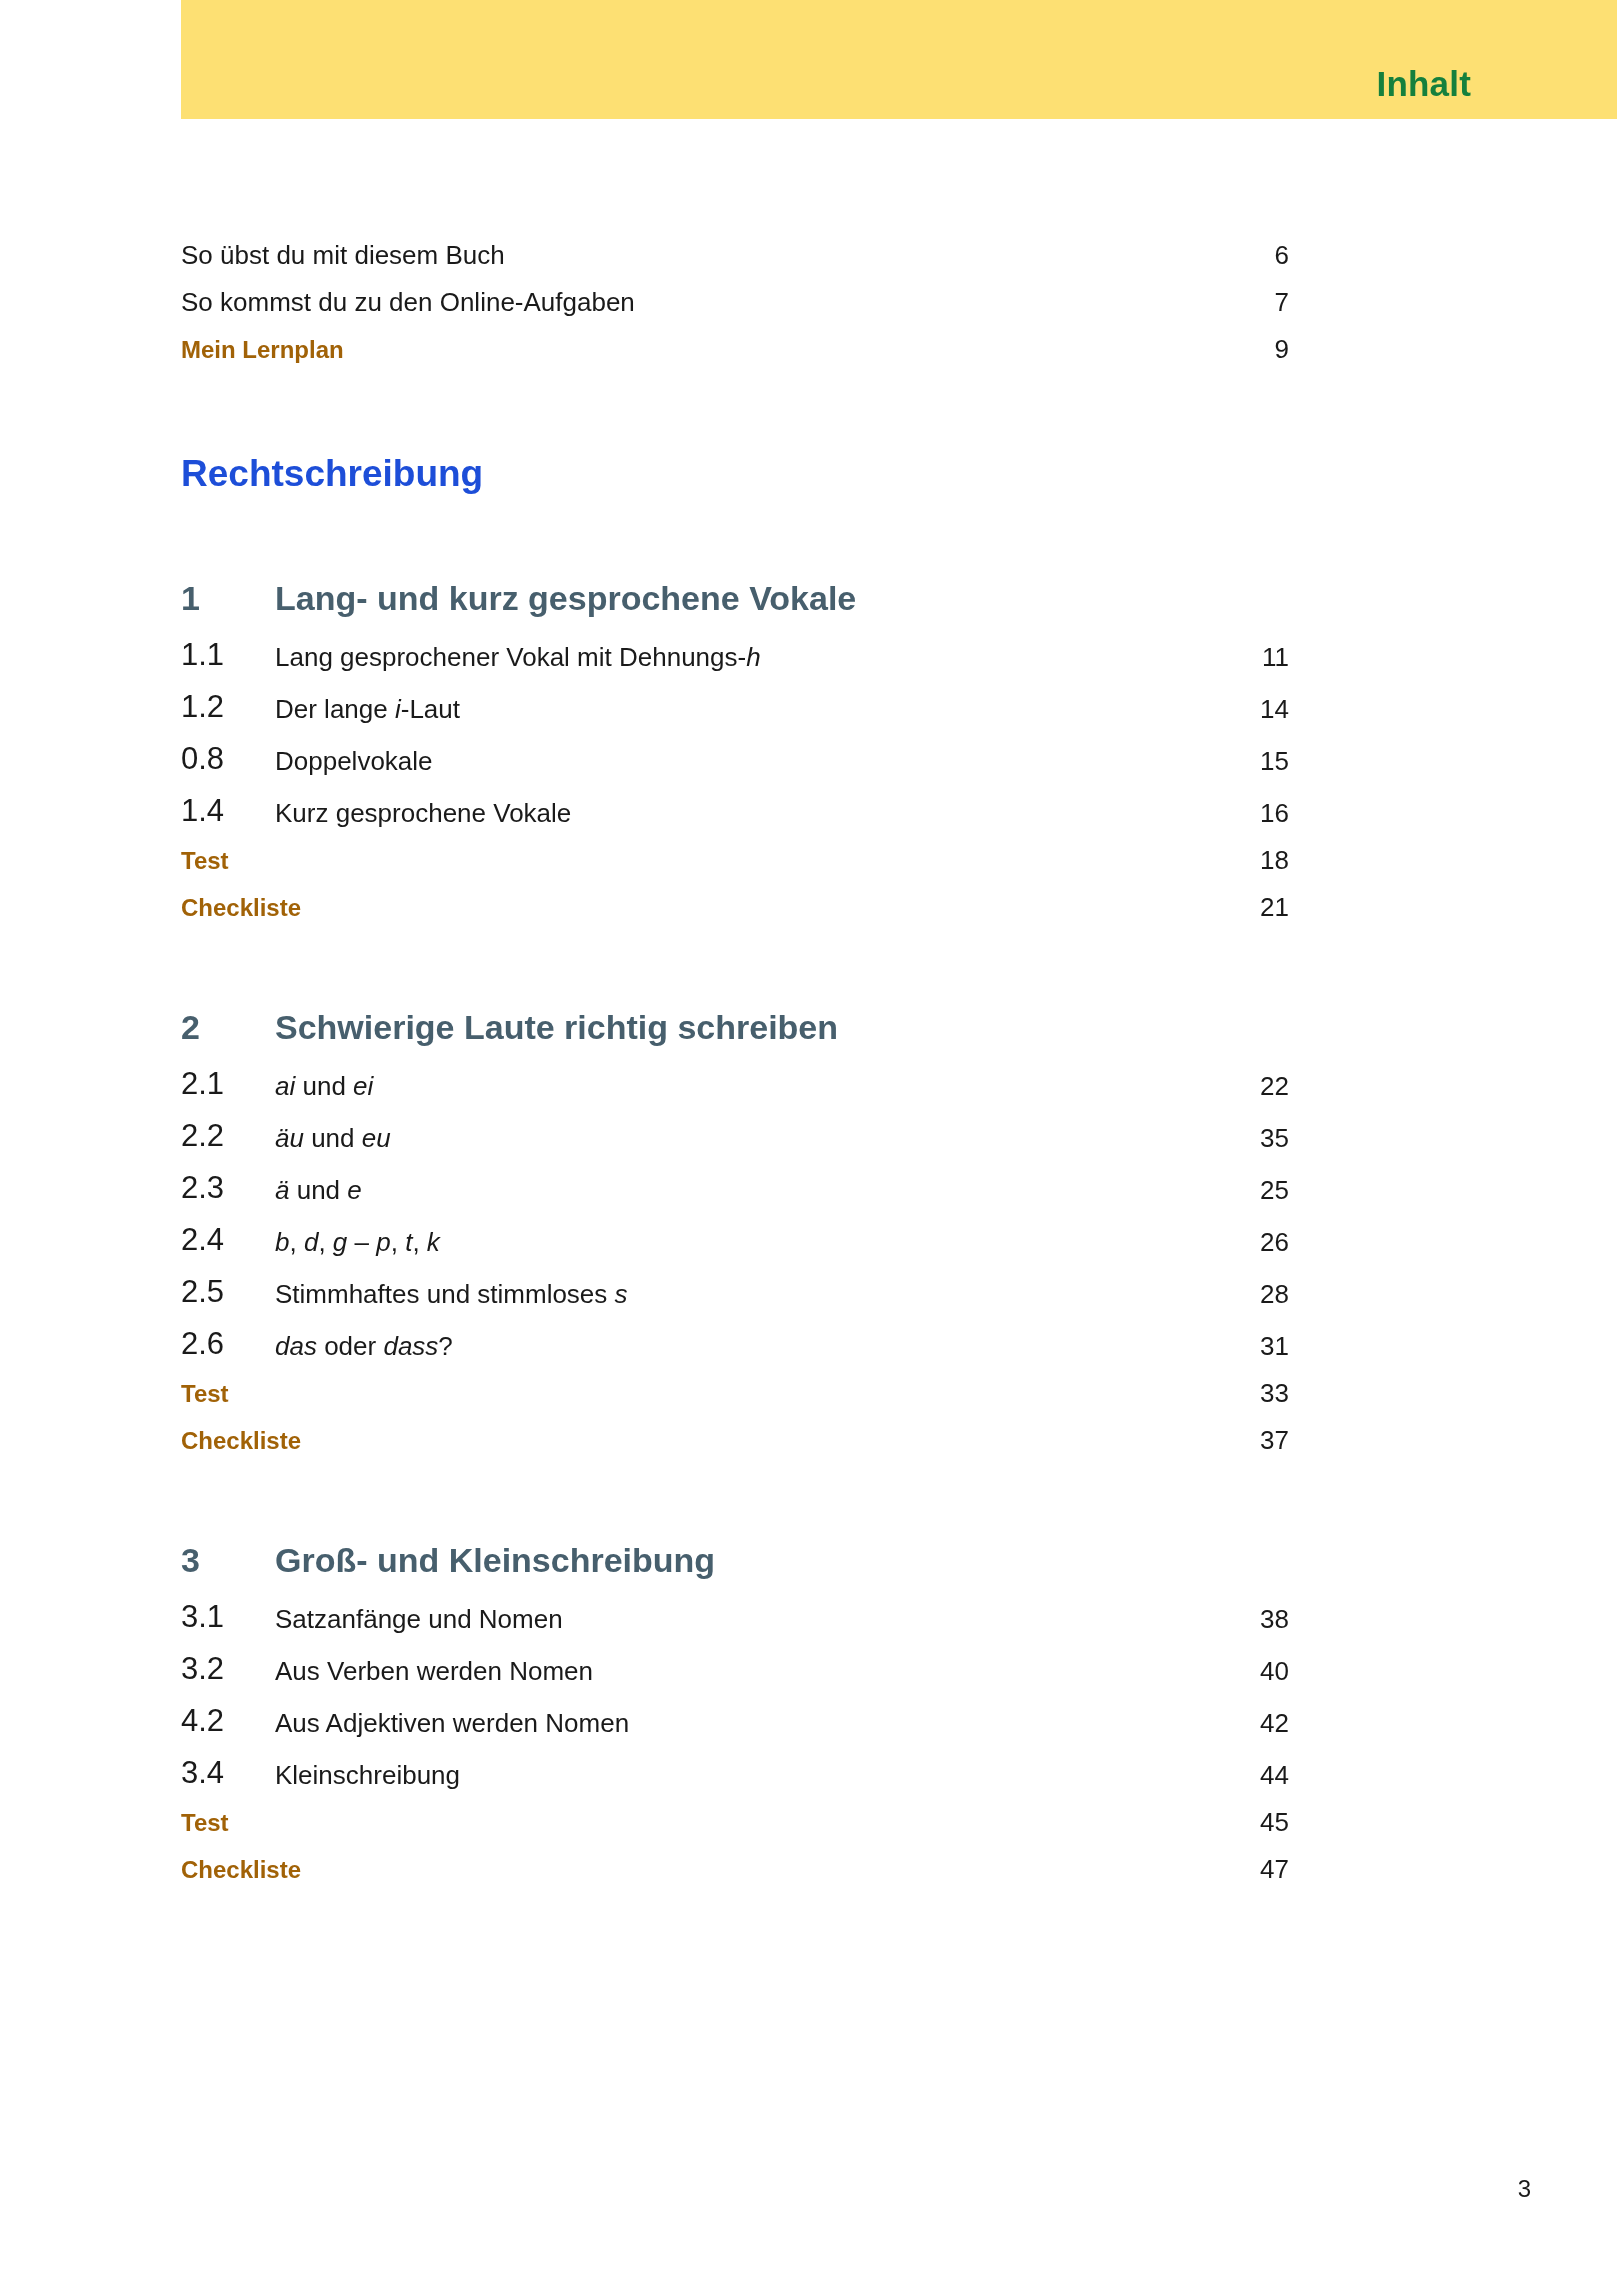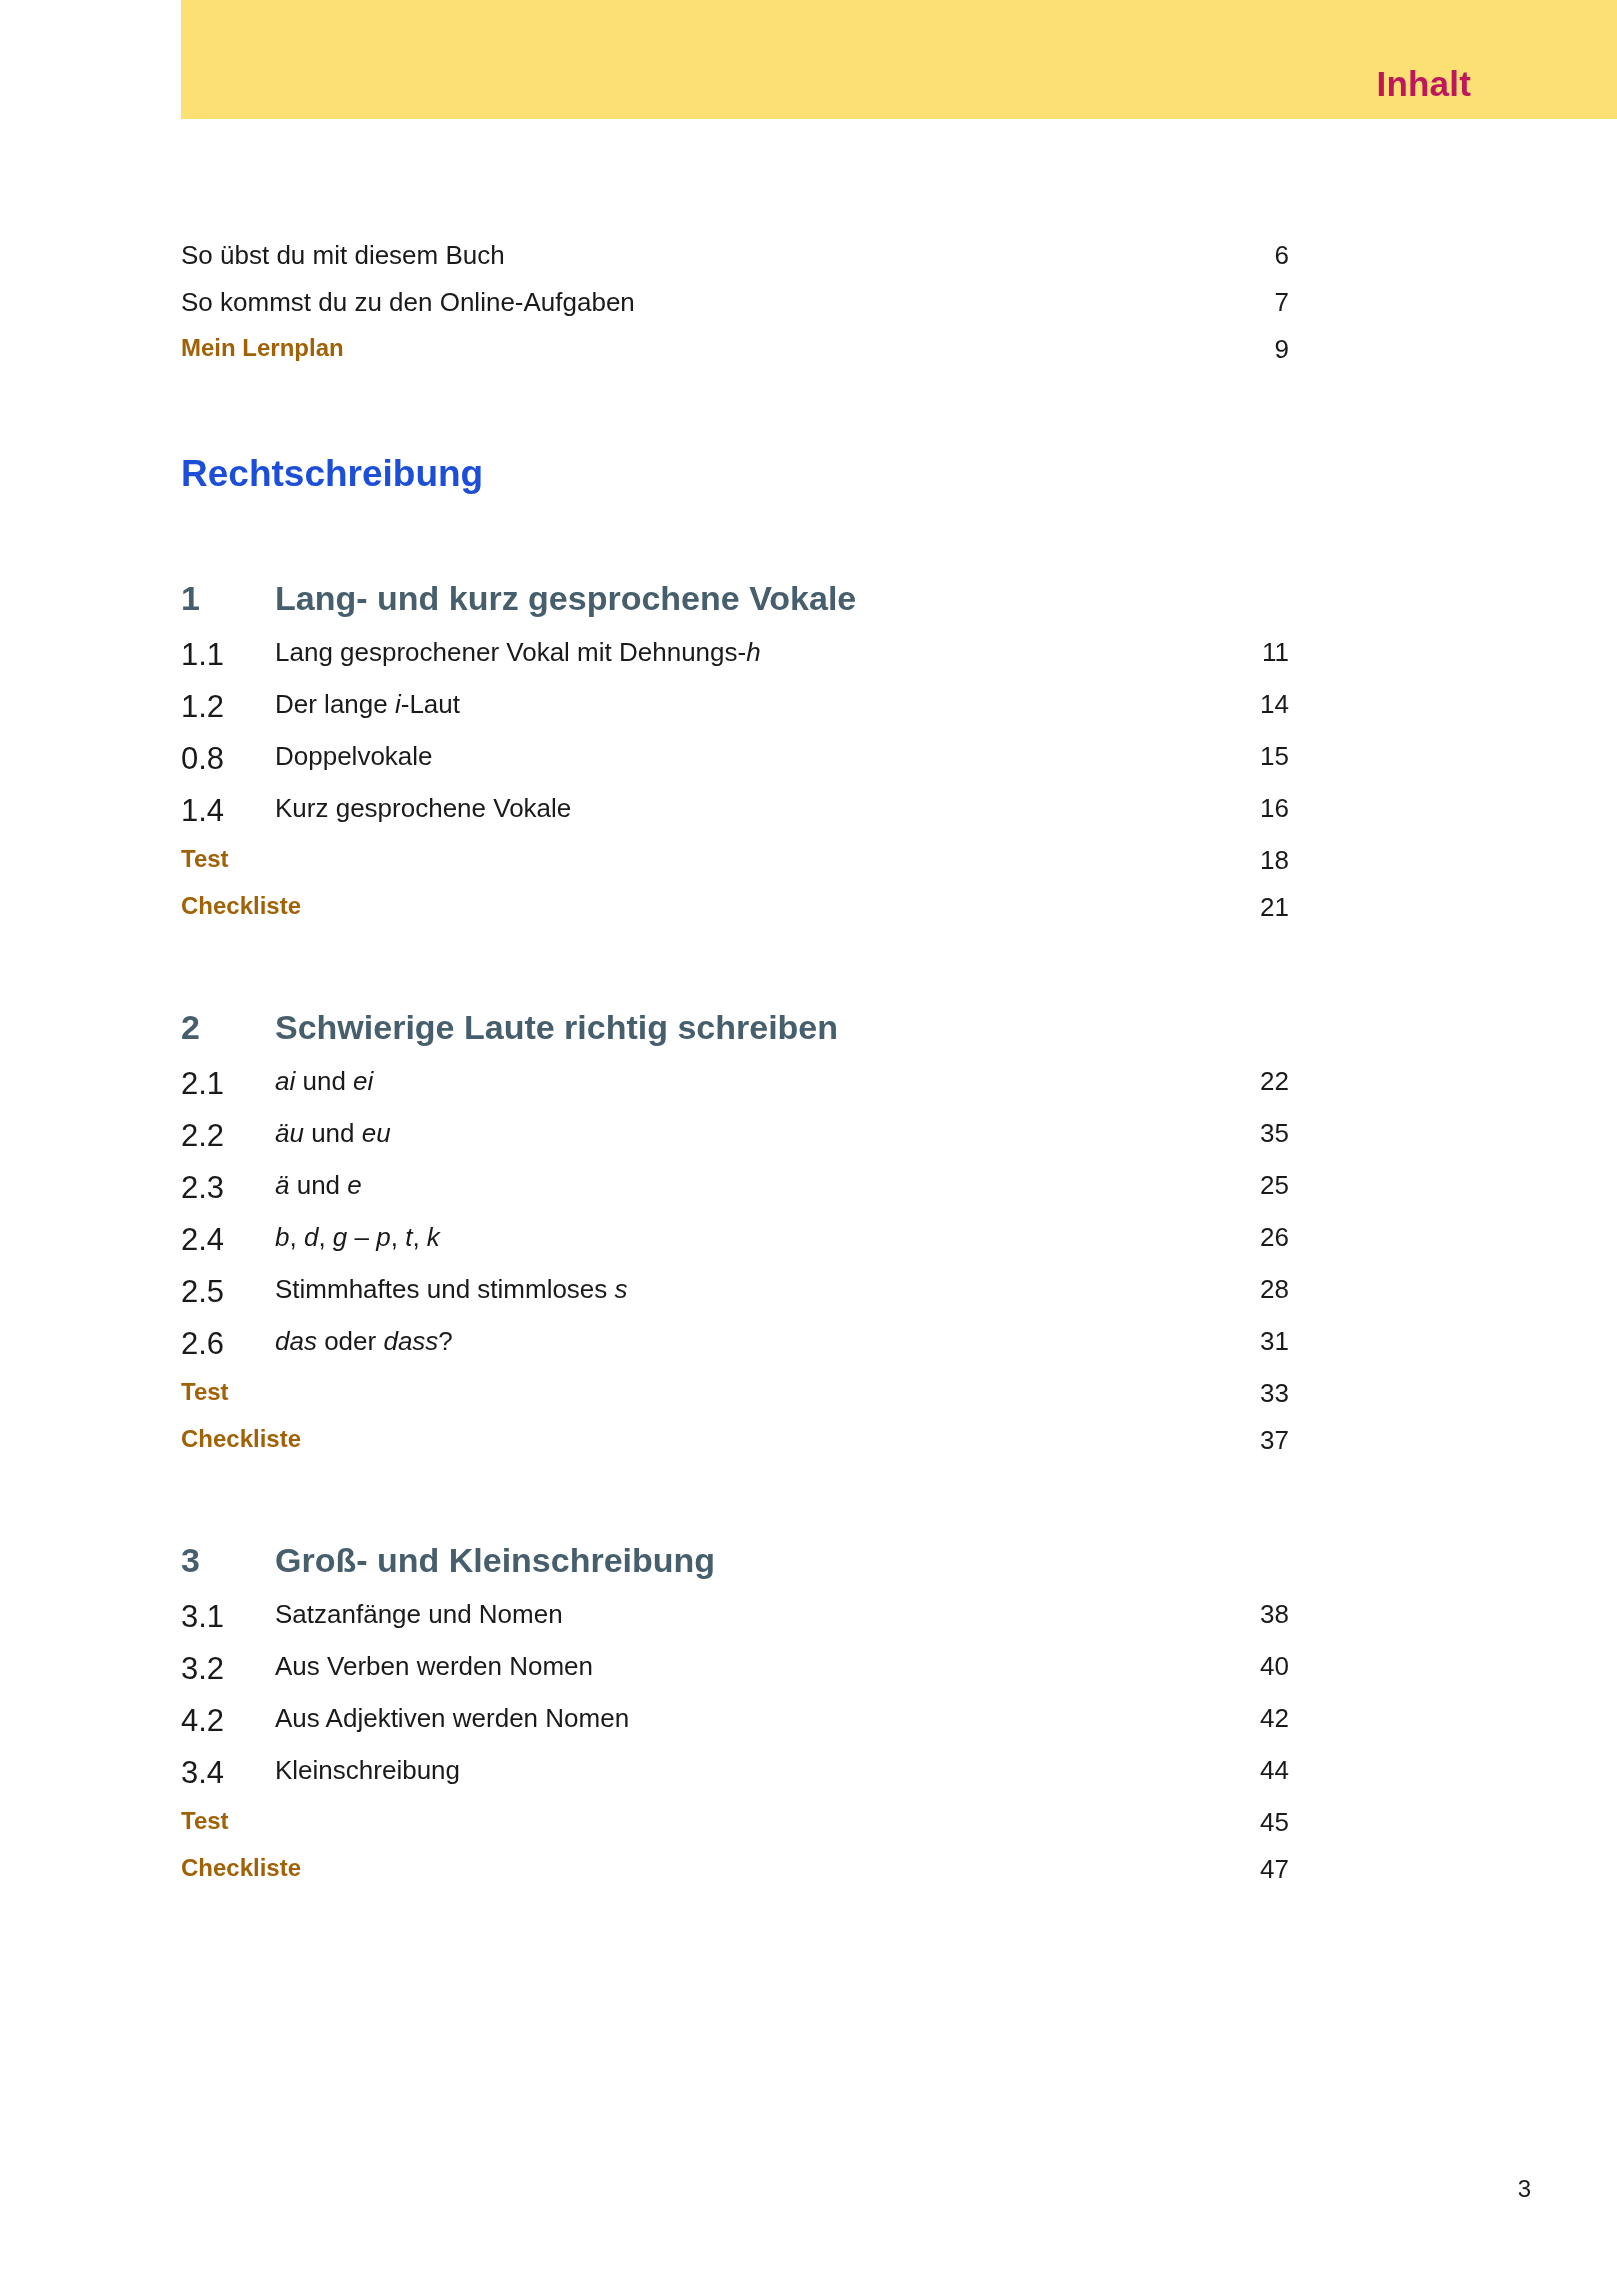--- a/index.html
+++ b/index.html
@@ -24,40 +24,40 @@
     right: 0;
     height: 119px;
     background: #fde073;
   }
   .header-title {
     position: absolute;
     right: 147px;
     bottom: 17.7px;
     font-size: 35px;
     font-weight: bold;
-    color: #be185d;
+    color: #15803d;
     letter-spacing: 0.2px;
     line-height: 1;
   }
 
   
   .page {
     position: absolute;
     left: 181px;
     top: 0;
     width: 1108px;
   }
 
   .intro-block {
     margin-top: 242px;
   }
 
   .row {
     display: flex;
-    align-items: flex-start;
+    align-items: flex-end;
     width: 1108px;
     line-height: 1.0;
     margin-bottom: 21px;
   }
   .row .num {
     width: 94px;
     flex: 0 0 94px;
     font-size: 31px;
     color: #1a1a1a;
   }

